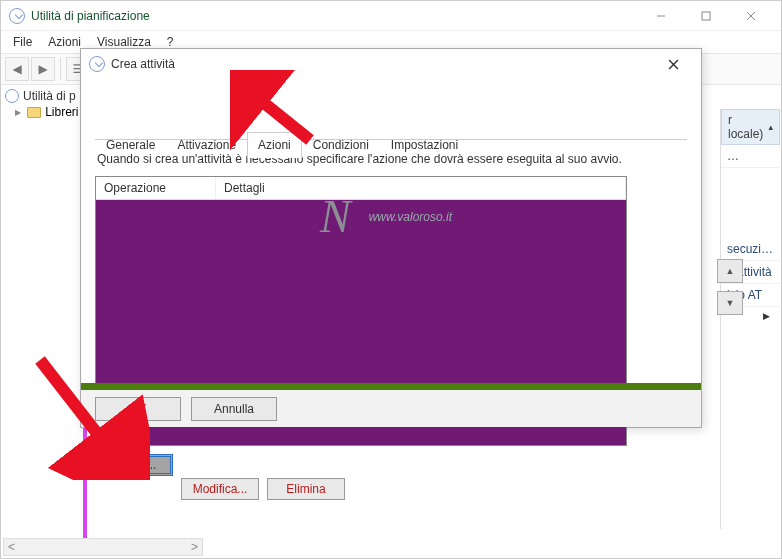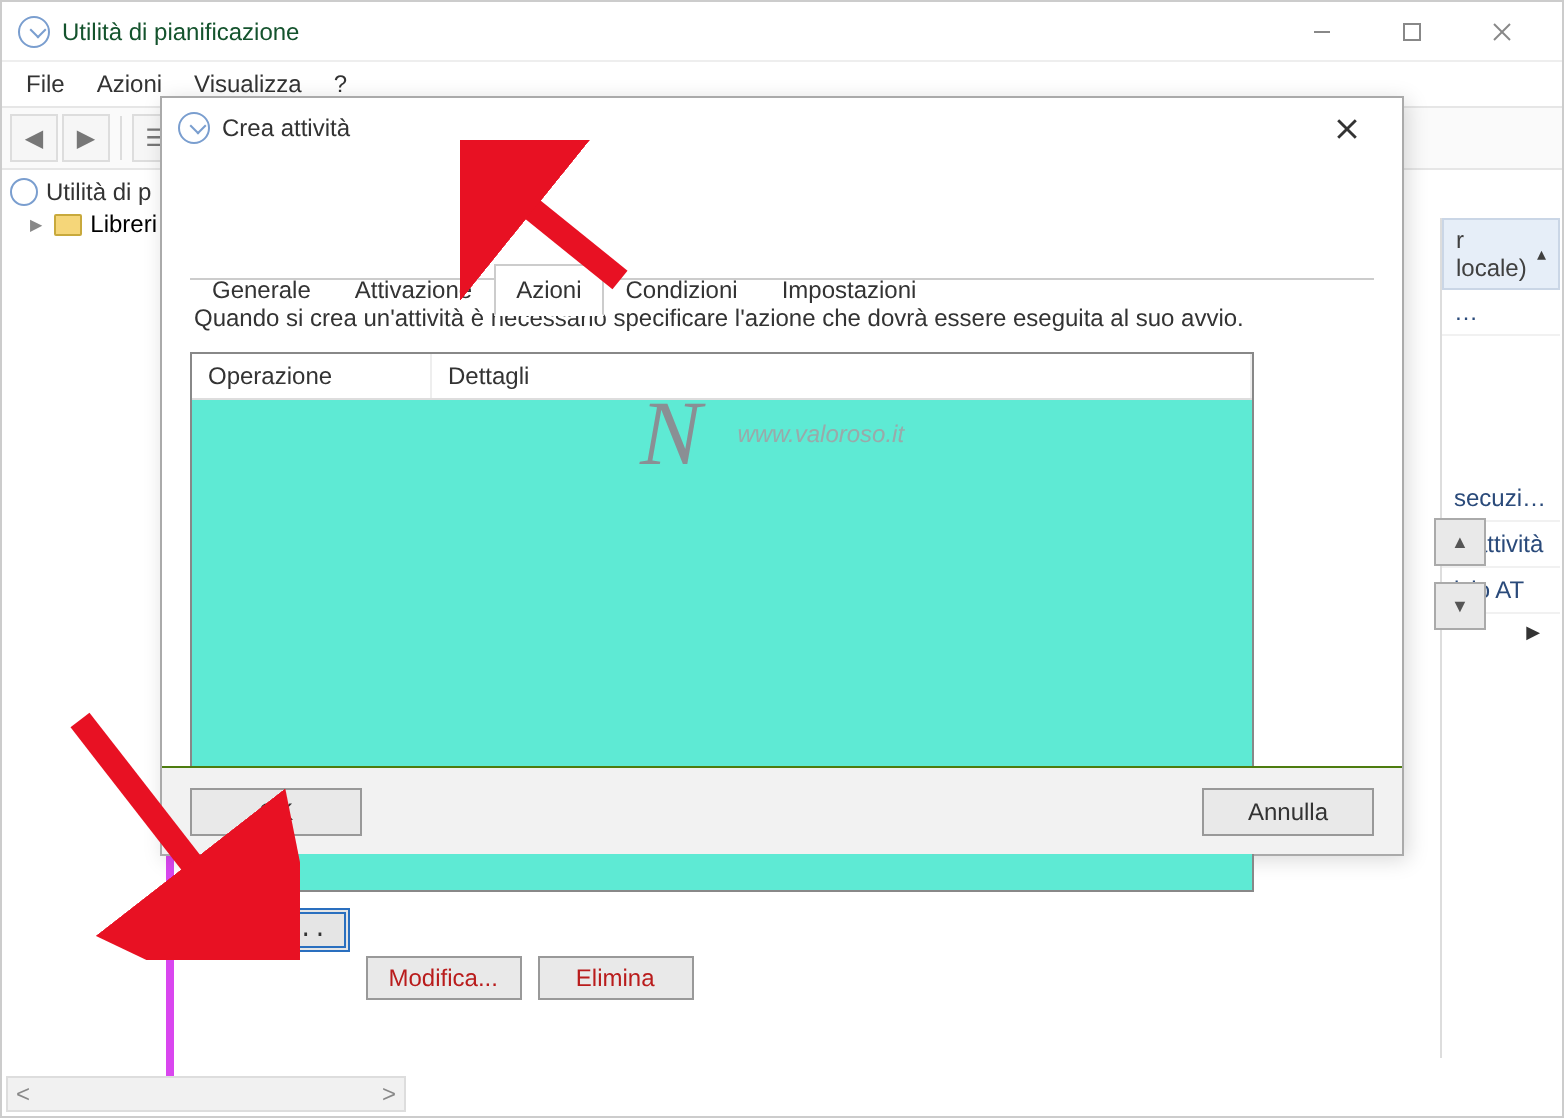--- a/index.html
+++ b/index.html
@@ -44,35 +44,35 @@
 .dlg-close { margin-left: auto; width: 40px; height: 28px; display: flex; align-items: center; justify-content: center; color: #555; }
 .dlg-close svg { width: 11px; height: 11px; }
 
 .dlg-body { padding: 6px 14px 0 14px; }
 .tabstrip { display: flex; border-bottom: 1px solid #ccc; }
 .tab { padding: 5px 10px; border: 1px solid transparent; border-bottom: none; color: #333; background: transparent; position: relative; top: 19px; margin-top: 28px; }
 .tab.active { border-color: #ccc; background: #fff; border-bottom: 1px solid #fff; }
 
 .tab-desc { padding: 12px 2px 10px 2px; color: #333; }
 
-.list-box { width: 532px; height: 270px; border: 1px solid #888; background: #5eead4; position: relative; display: flex; flex-direction: column; }
+.list-box { width: 532px; height: 270px; border: 1px solid #888; background: #701a75; position: relative; display: flex; flex-direction: column; }
 .list-header { display: flex; border-bottom: 1px solid #ddd; background: #fff; }
 .list-header .col { padding: 4px 8px; border-right: 1px solid #eee; color: #333; }
 .col-op { width: 120px; }
 .col-det { flex: 1; }
 
 .spin-buttons { position: absolute; left: 636px; top: 210px; width: 26px; }
 .spin-btn { width: 26px; height: 24px; border: 1px solid #aaa; background: #e9e9e9; display: flex; align-items: center; justify-content: center; margin-bottom: 8px; color: #555; }
 
 .action-buttons { display: flex; gap: 8px; margin-top: 8px; }
 .btn { min-width: 78px; height: 22px; border: 1px solid #999; background: #e9e9e9; display: inline-flex; align-items: center; justify-content: center; color: #333; padding: 0 10px; }
-.btn.primary { border: 1px solid #2a6fbf; outline: 1px solid #2a6fbf; outline-offset: -3px; background: #e5e5e5; font-family: Liberation Mono, monospace; }
+.btn.primary { border: 1px solid #2a6fbf; outline: 1px solid #2a6fbf; outline-offset: -3px; background: #a3a3a3; }
 .btn.disabled { color: #b91c1c; margin-top: 24px; }
 
-.dlg-footer { position: absolute; bottom: 0; left: 0; right: 0; height: 44px; border-top: 1px solid #4d7c0f; background: #f2f2f2; display: flex; align-items: center; justify-content: space-between; gap: 10px; padding: 0 14px; }
+.dlg-footer { position: absolute; bottom: 0; left: 0; right: 0; height: 44px; border-top: 7px solid #4d7c0f; background: #f2f2f2; display: flex; align-items: center; justify-content: flex-start; gap: 10px; padding: 0 14px; }
 .dlg-footer .btn { min-width: 86px; height: 24px; }
 
 
 .watermark { position: absolute; left: 320px; top: 190px; color: #9aa; font-family: Georgia, serif; font-size: 22px; font-style: italic; pointer-events: none; display: flex; align-items: center; gap: 18px; }
 .watermark .mono { font-size: 46px; font-family: "Brush Script MT", cursive; color: #8a8f94; }
 
 
 .arrow { position: absolute; pointer-events: none; }
 
 

